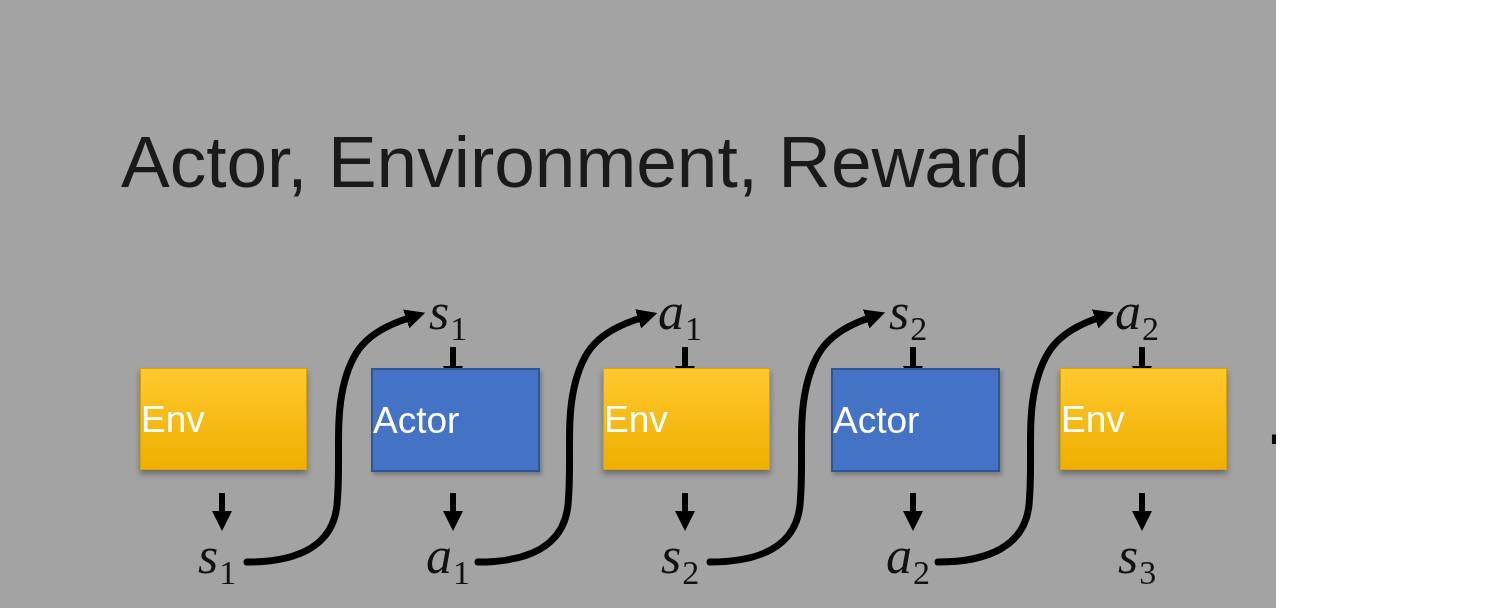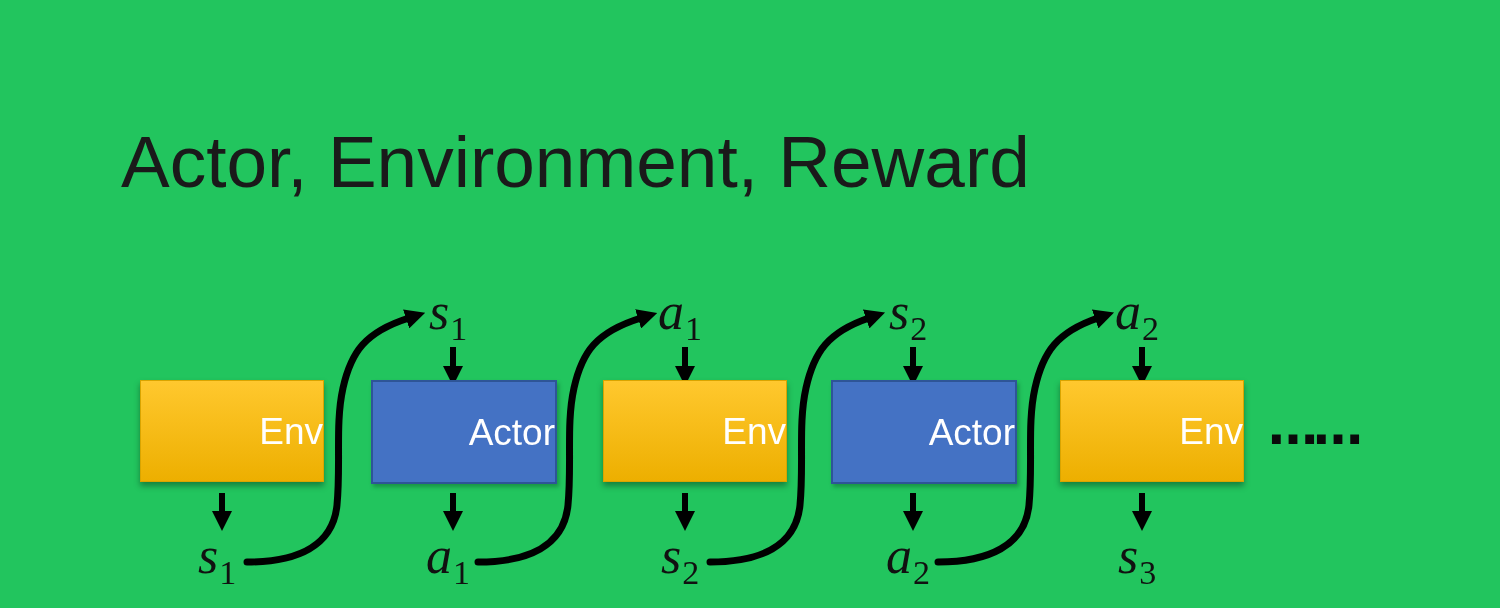--- a/index.html
+++ b/index.html
@@ -1,32 +1,32 @@
 <!DOCTYPE html>
 <html style="--title-text: #1a1a1a; --env-gradient-top: #FFC82E; --env-gradient-bottom: #EDAF00; --env-border: #D9A400; --actor-fill: #4472C4; --actor-border: #2E5597; --box-text: #FFFFFF; --arrow: #000000;"><head>
 <meta charset="utf-8">
 <style>
   html,body { margin:0; padding:0; background:#ffffff; }
   .slide {
-    position:relative; width:1500px; height:608px; overflow:hidden;
-    background:#22c55e; font-family:"Liberation Sans", sans-serif;
+    position:relative; width:1276px; height:608px; overflow:hidden;
+    background:#a3a3a3; font-family:"Liberation Sans", sans-serif;
   }
   .title {
     position:absolute; left:121px; top:124px;
     font-size:73px; font-weight:300; letter-spacing:0px;
     color:var(--title-text,#1a1a1a); white-space:nowrap; line-height:1.05;
   }
   svg.arrows { position:absolute; left:0; top:0; z-index:1; }
   svg.arrows line, svg.arrows path.curve { stroke:var(--arrow,#000); fill:none; }
   svg.arrows .head-fill { fill:var(--arrow,#000); }
 
   .box {
-    position:absolute; top:380px; width:165px; height:100px; z-index:2;
-    display:flex; align-items:center; justify-content:flex-end;
-    color:var(--box-text,#fff); font-size:37px; line-height:1;padding-left:17px;
+    position:absolute; top:368px; width:165px; height:100px; z-index:2;
+    display:flex; align-items:center; justify-content:flex-start;
+    color:var(--box-text,#fff); font-size:37px; line-height:1;
   }
   .box.env {
     background:linear-gradient(180deg, var(--env-gradient-top,#FFC82E) 0%, var(--env-gradient-bottom,#EDAF00) 100%);
     border:1px solid var(--env-border,#D9A400);
     box-shadow:0 4px 6px rgba(0,0,0,0.35);
   }
   .box.actor {
     background:var(--actor-fill,#4472C4);
     border:2px solid var(--actor-border,#2E5597);
     box-shadow:2px 3px 4px rgba(0,0,0,0.25);

